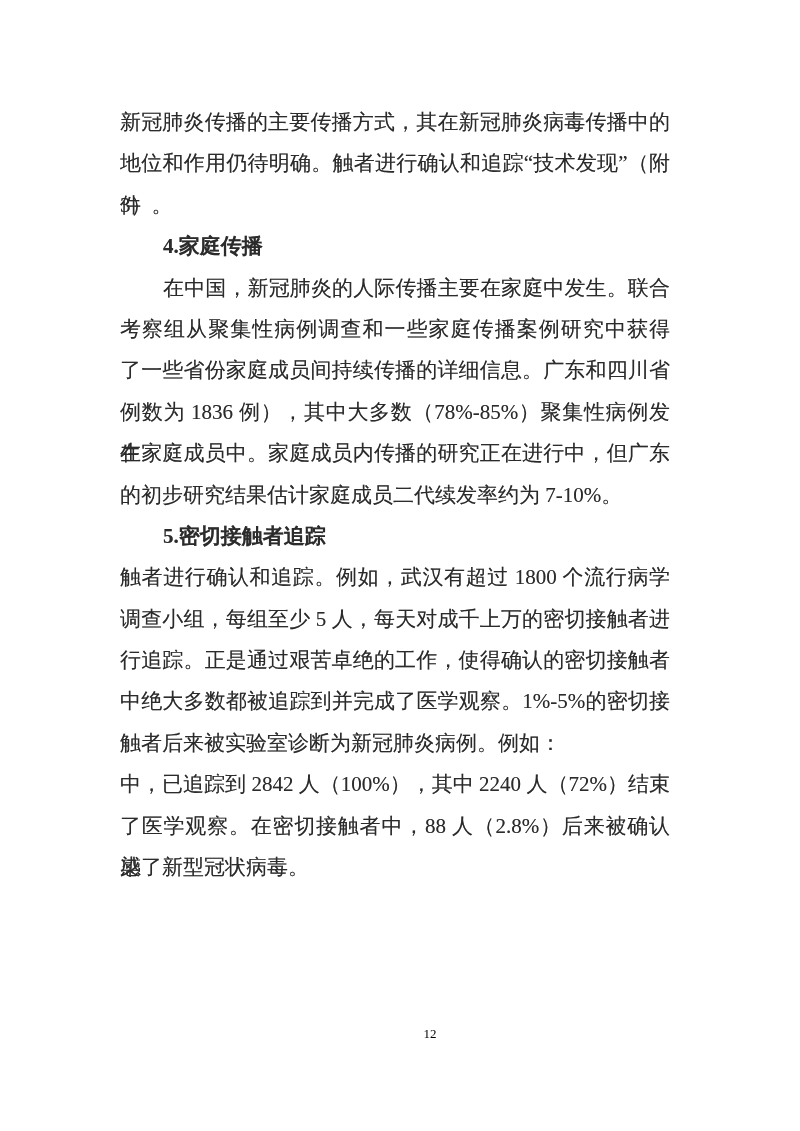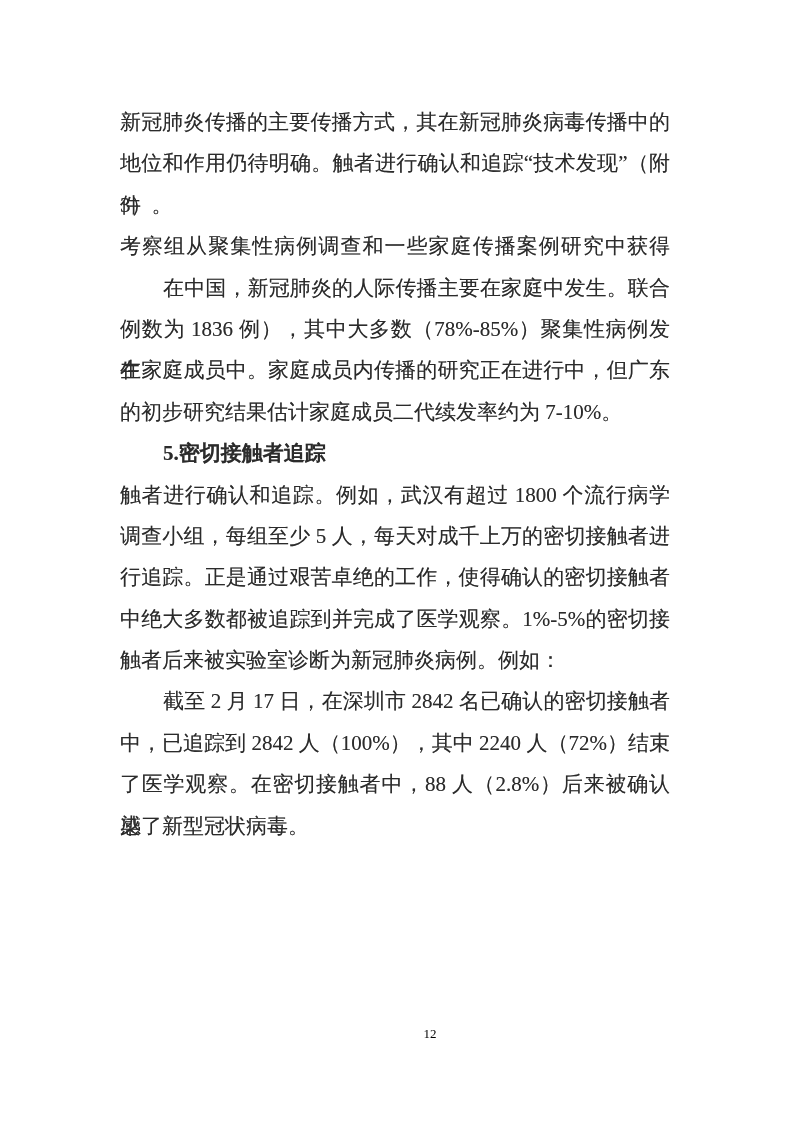--- a/index.html
+++ b/index.html
@@ -60,36 +60,37 @@
 </head>
 <body>
 
 <div class="page">
   <div class="text-block">
 
     <div class="line fill">新冠肺炎传播的主要传播方式，其在新冠肺炎病毒传播中的</div>
     <div class="line fill">地位和作用仍待明确。触者进行确认和追踪“技术发现”（附件</div>
     <div class="line">3）。</div>
 
+    <div class="line indent bold">4.家庭传播</div>
 
+    <div class="line fill indent">在中国，新冠肺炎的人际传播主要在家庭中发生。联合</div>
     <div class="line fill">考察组从聚集性病例调查和一些家庭传播案例研究中获得</div>
-    <div class="line fill indent">在中国，新冠肺炎的人际传播主要在家庭中发生。联合</div>
+    <div class="line fill">了一些省份家庭成员间持续传播的详细信息。广东和四川省</div>
     <div class="line fill">例数为 1836 例），其中大多数（78%-85%）聚集性病例发生</div>
     <div class="line fill">在家庭成员中。家庭成员内传播的研究正在进行中，但广东</div>
     <div class="line">的初步研究结果估计家庭成员二代续发率约为 7-10%。</div>
 
     <div class="line indent bold">5.密切接触者追踪</div>
 
     <div class="line fill">触者进行确认和追踪。例如，武汉有超过 1800 个流行病学</div>
     <div class="line fill">调查小组，每组至少 5 人，每天对成千上万的密切接触者进</div>
     <div class="line fill">行追踪。正是通过艰苦卓绝的工作，使得确认的密切接触者</div>
     <div class="line fill">中绝大多数都被追踪到并完成了医学观察。1%-5%的密切接</div>
     <div class="line">触者后来被实验室诊断为新冠肺炎病例。例如：</div>
 
-    <div class="line fill indent">截至 2 月 17 日，在深圳市 2842 名已确认的密切接触者</div>
     <div class="line fill">中，已追踪到 2842 人（100%），其中 2240 人（72%）结束</div>
     <div class="line fill">了医学观察。在密切接触者中，88 人（2.8%）后来被确认感</div>
     <div class="line">染了新型冠状病毒。</div>
 
   </div>
 
   <div class="footer">12</div>
 </div>
 
 </body></html>

